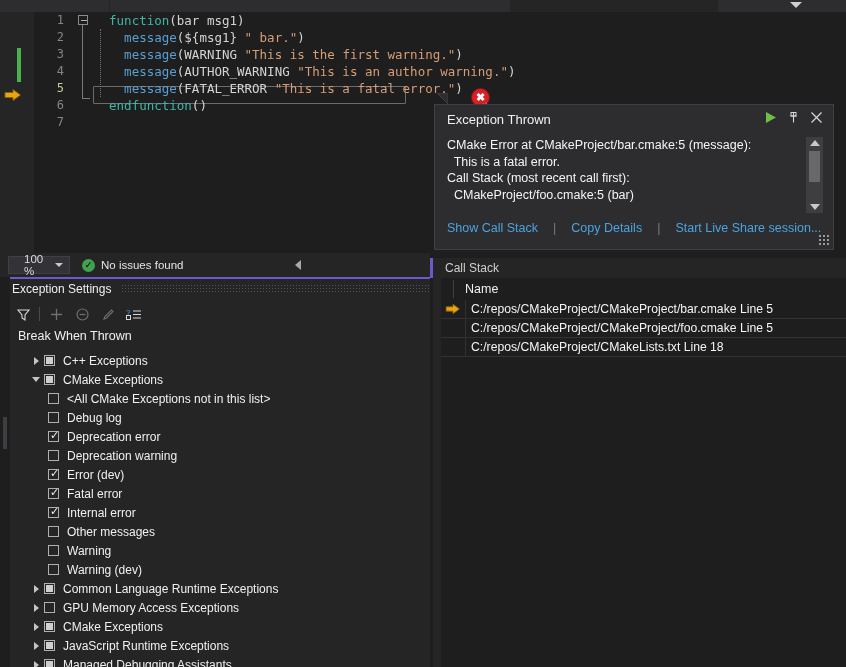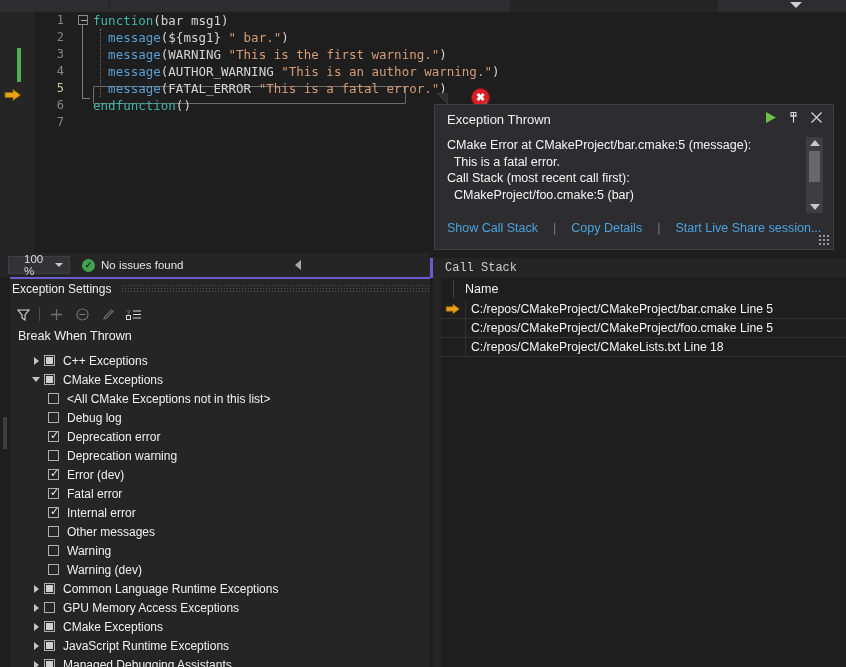--- a/index.html
+++ b/index.html
@@ -25,21 +25,21 @@
   
   .editor{position:absolute;left:0;top:12px;width:846px;height:241px;background:#1e1e1e;}
   .ed-indicator-col{position:absolute;left:0;top:0;width:25px;height:241px;background:#252526;}
   .ed-glyph-col{position:absolute;left:25px;top:0;width:9px;height:241px;background:#252526;}
   .ed-body{position:absolute;left:34px;top:0;right:0;bottom:0;}
   .codeline{position:relative;height:17px;line-height:17px;white-space:pre;
             font-family:"DejaVu Sans Mono","Liberation Mono",monospace;font-size:12.5px;}
   .lnum{position:absolute;left:0;width:30px;text-align:right;color:#858585;
         font-family:"DejaVu Sans Mono","Liberation Mono",monospace;font-size:12px;}
   .lnum.cur{color:#c8c8a0;}
-  .ctext{position:absolute;left:44px;top:0;}
+  .ctext{position:absolute;left:44px;top:0;padding-left:16px;}
   .kw{color:#3fb6a8;}
   .fn{color:#5a9fd4;}
   .par{color:#d4d4d4;}
   .id{color:#d4d4d4;}
   .str{color:#d69d78;}
 
   
   .changebar{position:absolute;left:17px;top:36px;width:4px;height:34px;background:#4caf50;}
   
   .curarrow{position:absolute;left:4px;top:76px;width:18px;height:14px;}
@@ -93,21 +93,21 @@
        display:flex;align-items:center;justify-content:center;position:relative;flex:0 0 auto;}
   .cbx.partial:after{content:"";width:7px;height:7px;background:#cfcfcf;}
   .cbx .chk{position:absolute;left:1px;top:-2px;color:#f0f0f0;font-size:11px;line-height:11px;}
   .ex-lbl{margin-left:8px;}
 
   
   .callstack{position:absolute;left:430px;top:258px;width:416px;height:409px;background:#1e1e1e;}
   .cs-accent{position:absolute;left:0;top:0;width:3px;height:20px;background:#6a5acd;}
   .cs-leftcol{position:absolute;left:3px;top:0;width:8px;height:409px;background:#252526;}
   .cs-header{position:absolute;left:11px;top:0;width:405px;height:20px;display:flex;align-items:center;background:#252526;}
-  .cs-title{margin-left:4px;color:#cfcfcf;font-size:12px;font-family:Liberation Mono, monospace;}
+  .cs-title{margin-left:4px;color:#cfcfcf;font-size:12px;}
   .cs-colhead{position:absolute;left:11px;top:20px;width:405px;height:22px;background:#1e1e1e;
               border-bottom:1px solid #3f3f46;display:flex;align-items:center;}
   .cs-colhead .sep{position:absolute;left:12px;top:2px;width:1px;height:18px;background:#3f3f46;}
   .cs-colname{margin-left:24px;color:#f0f0f0;font-size:12.5px;}
   .cs-rows{position:absolute;left:11px;top:42px;width:405px;}
   .cs-row{height:18px;display:flex;align-items:center;border-bottom:1px solid #323236;background:#1e1e1e;}
   .cs-gutter{width:24px;height:18px;border-right:1px solid #323236;display:flex;align-items:center;justify-content:center;flex:0 0 auto;}
   .cs-text{margin-left:5px;color:#f4f4f4;font-size:12.2px;white-space:nowrap;}
 
   

